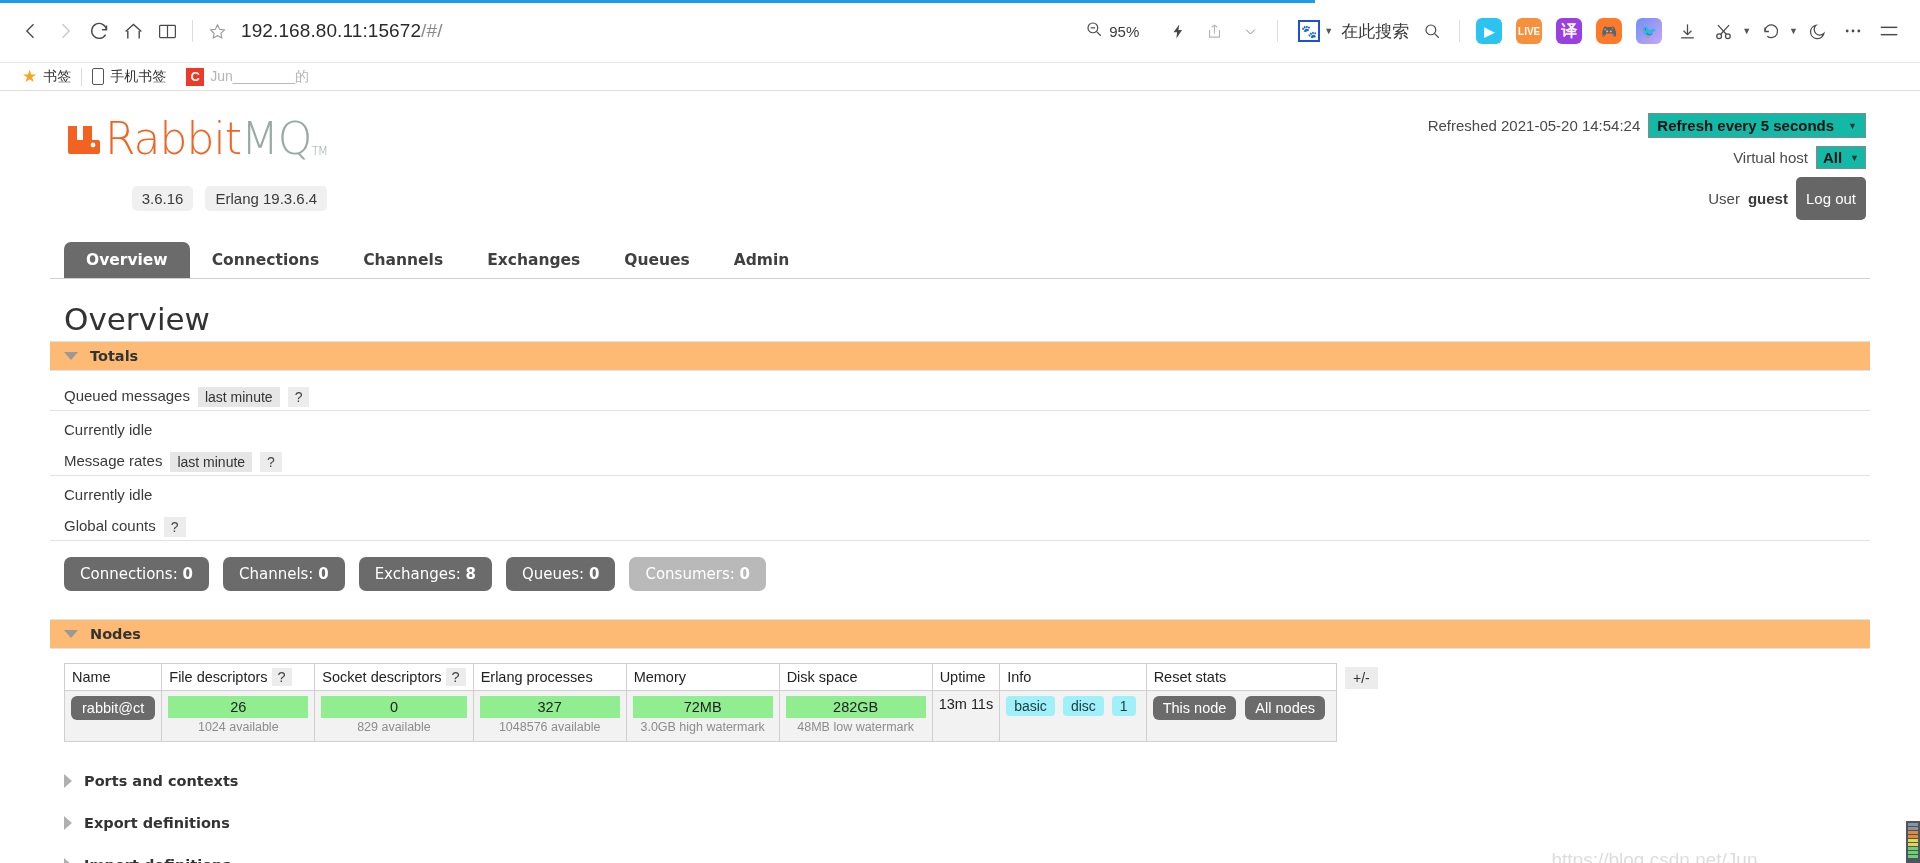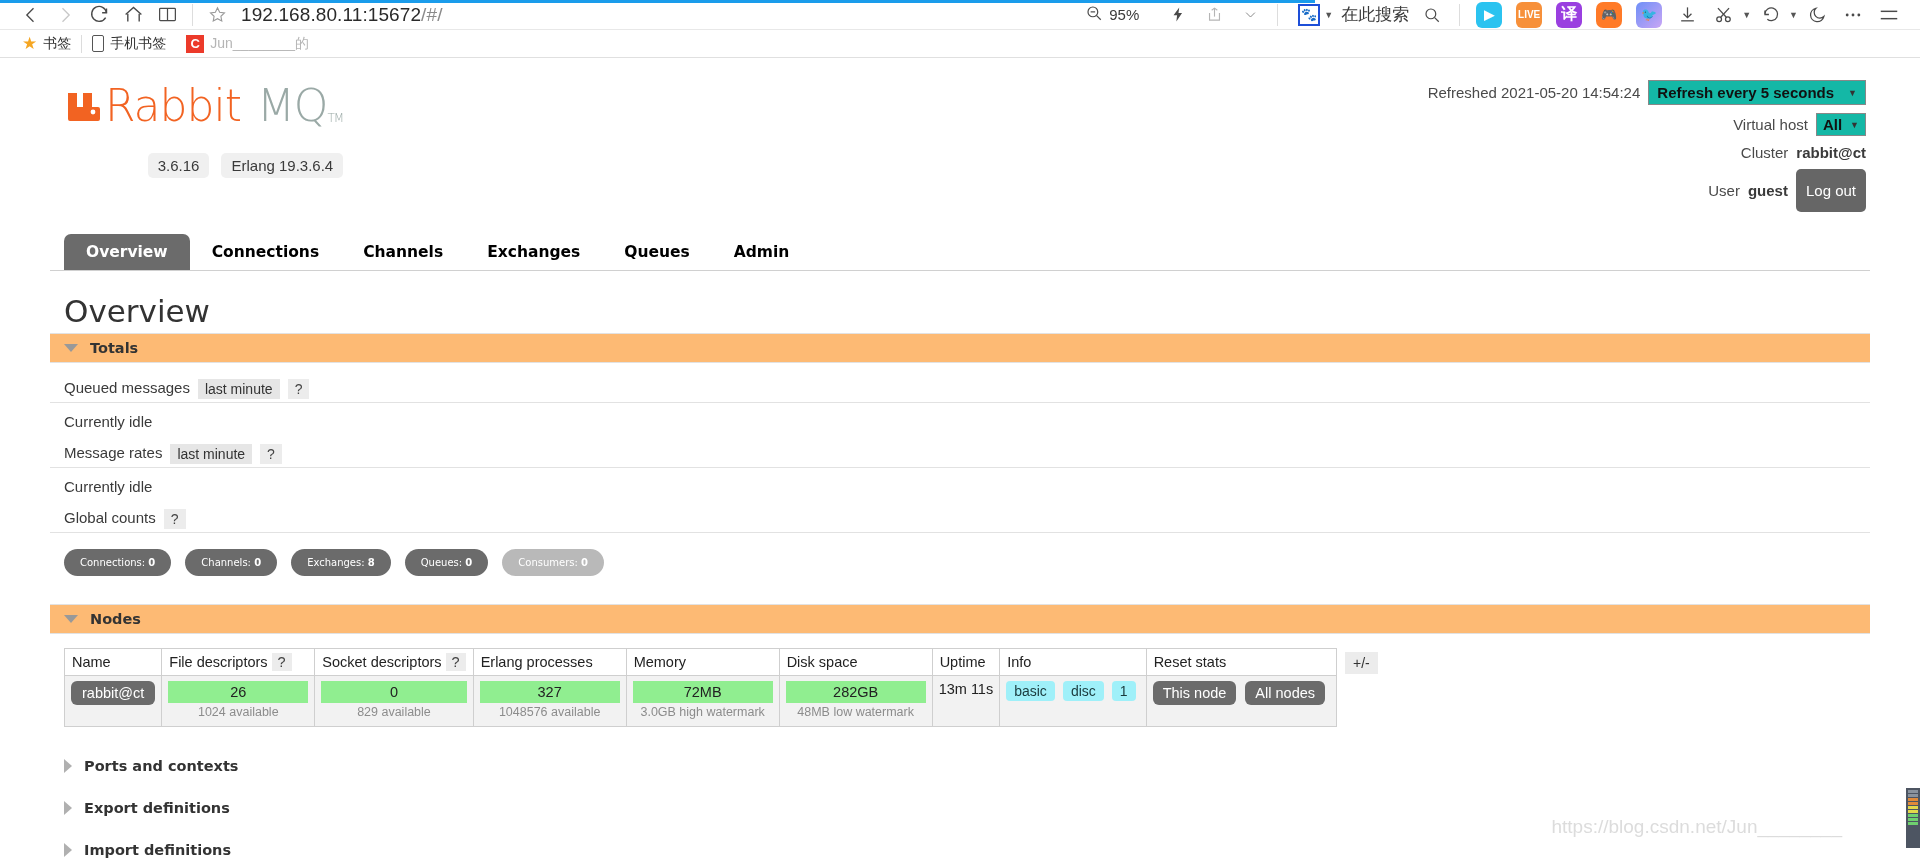--- a/index.html
+++ b/index.html
@@ -9,21 +9,21 @@
     height: 863px;
     overflow: hidden;
     background: #ffffff;
     font-family: "Liberation Sans", sans-serif;
     color: #222;
   }
 
   
   .browser-chrome { width: 100%; background: #ffffff; }
   .toolbar {
-    height: 30px;
+    height: 63px;
     display: flex;
     align-items: center;
     padding: 0 14px;
     position: relative;
     border-bottom: 1px solid #e8e8e8;
   }
   .progress-strip {
     position: absolute;
     top: 0; left: 0;
     height: 3px;
@@ -123,21 +123,21 @@
 
   .top-row { display: flex; align-items: flex-start; padding-top: 22px; }
   .logo-wrap { display:flex; align-items: flex-end; gap: 22px; padding-left: 14px; flex-direction: column;}
   .logo {
     display: flex; align-items: center; font-size: 44px; letter-spacing: -1px;
     font-family: "DejaVu Sans", sans-serif;
     font-weight: 300;
   }
   .logo-mark { display:flex; align-items:flex-end; margin-right: 3px; }
   .logo-rabbit { color: #f26322; }
-  .logo-mq { color: #9aa9a6; margin-left: 16px; }
+  .logo-mq { color: #9aa9a6; }
   .logo-tm { font-size: 12px; color:#9aa9a6; align-self: flex-end; padding-bottom: 6px;}
   .version-badges { display:flex; gap: 12px; padding-bottom: 10px; }
   .vbadge {
     background: #f0f0f0;
     border-radius: 5px;
     padding: 4px 10px;
     font-size: 15px;
     color: #3a3a3a;
   }
 
@@ -174,21 +174,21 @@
     display: flex;
     align-items: flex-end;
     margin-top: 14px;
     border-bottom: 1px solid #d0d0d0;
     padding-left: 14px;
   }
   .tab {
     padding: 9px 22px;
     font-size: 15.5px;
     font-weight: bold;
-    color: #000000;
+    color: #404040;
     font-family: "DejaVu Sans", sans-serif;
   }
   .tab.active {
     background: #6b6b6b;
     color: #fff;
     border-radius: 7px 7px 0 0;
   }
 
   .h1 {
     font-size: 31px;
@@ -250,23 +250,23 @@
   }
 
   .counts-row {
     display: flex;
     gap: 14px;
     padding: 16px 0 0 14px;
   }
   .count-btn {
     background: #6b6b6b;
     color: #fff;
-    border-radius: 14px;
+    border-radius: 7px;
     padding: 8px 16px;
-    font-size: 10px;
+    font-size: 15px;
     font-family: "DejaVu Sans", sans-serif;
   }
   .count-btn.muted { background: #b9b9b9; }
   .count-btn b { font-weight: bold; }
 
   
   .nodes-table {
     margin: 14px 0 0 14px;
     border-collapse: collapse;
     font-size: 14.5px;
@@ -555,24 +555,20 @@
             <span>Refresh every 5 seconds</span>
             <span class="sel-caret">▼</span>
           </span>
         </div>
         <div class="hr-line">
           <span class="hr-label">Virtual host</span>
           <span class="select-box small">
             <span>All</span>
             <span class="sel-caret">▼</span>
           </span>
-        </div>
-        <div class="hr-line">
-          <span class="hr-label">Cluster</span>
-          <span class="bold">rabbit@ct</span>
         </div>
         <div class="hr-line">
           <span class="hr-label">User</span>
           <span class="bold">guest</span>
           <span class="btn-dark">Log out</span>
         </div>
       </div>
     </div>
 
     <div class="tabs">

